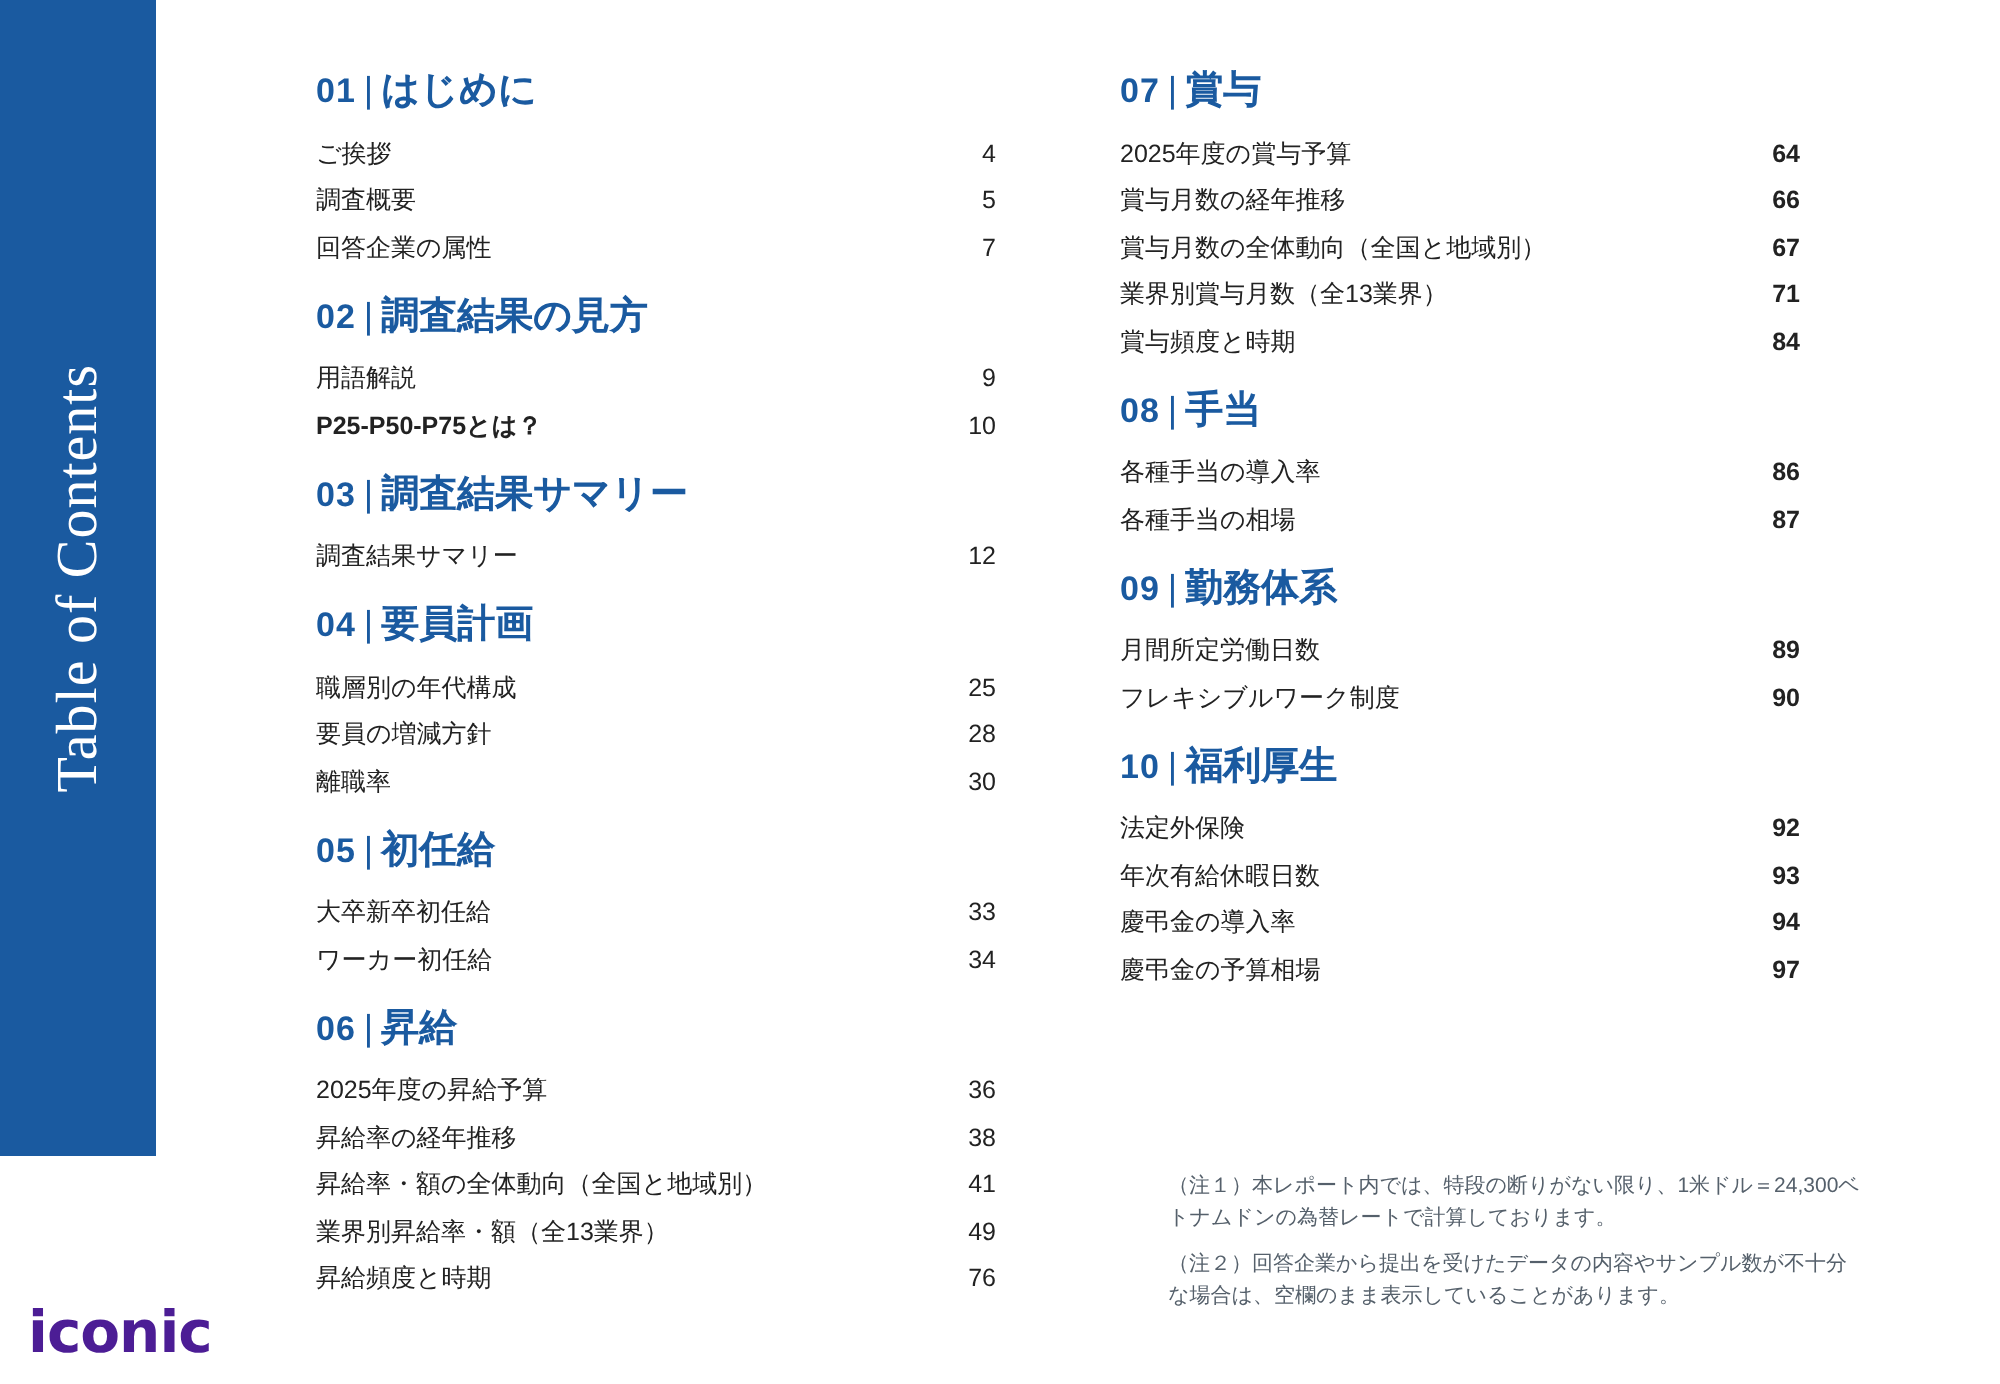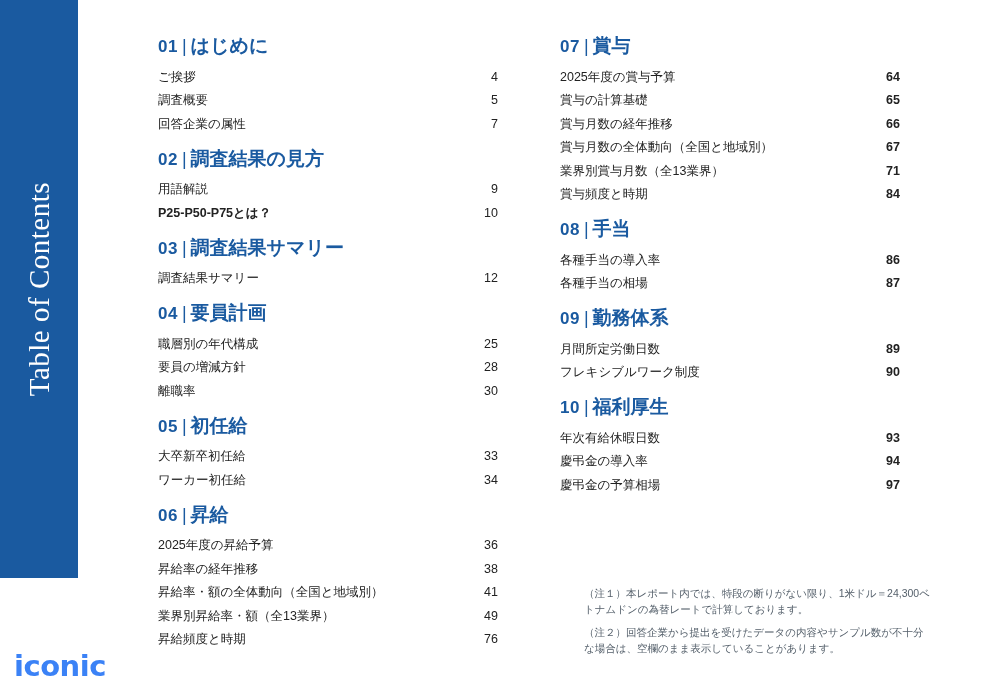--- a/index.html
+++ b/index.html
@@ -48,21 +48,21 @@
     white-space: nowrap;
   }
   
   .logo {
     position: absolute;
     left: 14px;
     top: 652px;
     font-family: "DejaVu Sans", sans-serif;
     font-size: 29px;
     font-weight: bold;
-    color: #3b82f6;
+    color: #4c1d95;
     letter-spacing: -0.5px;
     line-height: 1;
   }
   
   .col {
     position: absolute;
     top: 36px;
   }
   .col-left  { left: 158px; width: 340px; }
   .col-right { left: 560px; width: 340px; }
@@ -269,25 +269,20 @@
     <div class="sec-block">
       <div class="sec-head">
         <span class="num">07</span><span class="bar">|</span><span class="ttl">賞与</span>
       </div>
       <div class="entry">
         <span class="label">2025年度の賞与予算</span>
         <span class="filler"></span>
         <span class="page-no">64</span>
       </div>
       <div class="entry">
-        <span class="label">賞与の計算基礎</span>
-        <span class="filler"></span>
-        <span class="page-no">65</span>
-      </div>
-      <div class="entry">
         <span class="label">賞与月数の経年推移</span>
         <span class="filler"></span>
         <span class="page-no">66</span>
       </div>
       <div class="entry">
         <span class="label">賞与月数の全体動向（全国と地域別）</span>
         <span class="filler"></span>
         <span class="page-no">67</span>
       </div>
       <div class="entry">
@@ -330,20 +325,25 @@
       <div class="entry">
         <span class="label">フレキシブルワーク制度</span>
         <span class="filler"></span>
         <span class="page-no">90</span>
       </div>
     </div>
 
     <div class="sec-block">
       <div class="sec-head">
         <span class="num">10</span><span class="bar">|</span><span class="ttl">福利厚生</span>
+      </div>
+      <div class="entry">
+        <span class="label">法定外保険</span>
+        <span class="filler"></span>
+        <span class="page-no">92</span>
       </div>
       <div class="entry">
         <span class="label">年次有給休暇日数</span>
         <span class="filler"></span>
         <span class="page-no">93</span>
       </div>
       <div class="entry">
         <span class="label">慶弔金の導入率</span>
         <span class="filler"></span>
         <span class="page-no">94</span>

